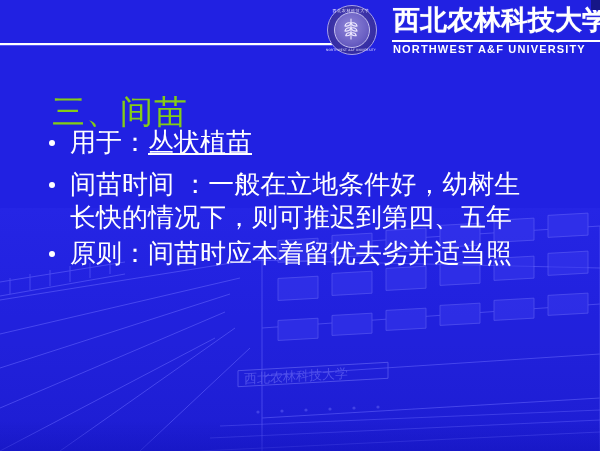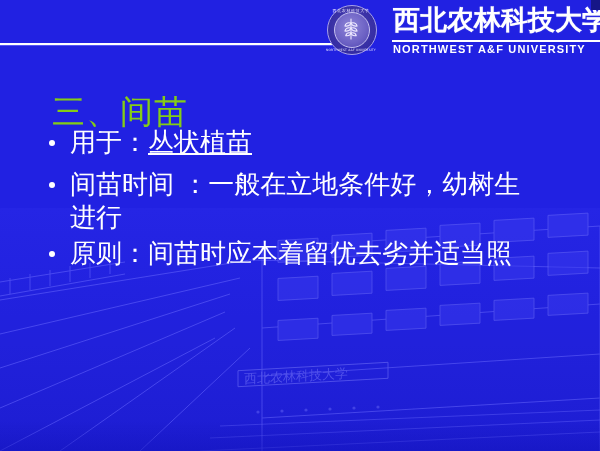--- a/index.html
+++ b/index.html
@@ -318,21 +318,21 @@
   <div class="body-list">
 
     <div class="bullet-row row-gap-1">
       <span class="bullet-dot"></span>
       <span class="bullet-text"><span>用于：</span><span class="u">丛状植苗</span></span>
     </div>
 
     <div class="bullet-row row-gap-2">
       <span class="bullet-dot"></span>
       <span class="bullet-text">间苗时间 ：一般在立地条件好，幼树生</span>
-      <span class="bullet-text">进行</span>
+      <span class="bullet-text">长快的情况下，则可推迟到第四、五年</span>
     </div>
 
     <div class="bullet-row">
       <span class="bullet-dot"></span>
       <span class="bullet-text">原则：间苗时应本着留优去劣并适当照</span>
     </div>
 
   </div>
 
   <div class="corner-artifact"></div>

